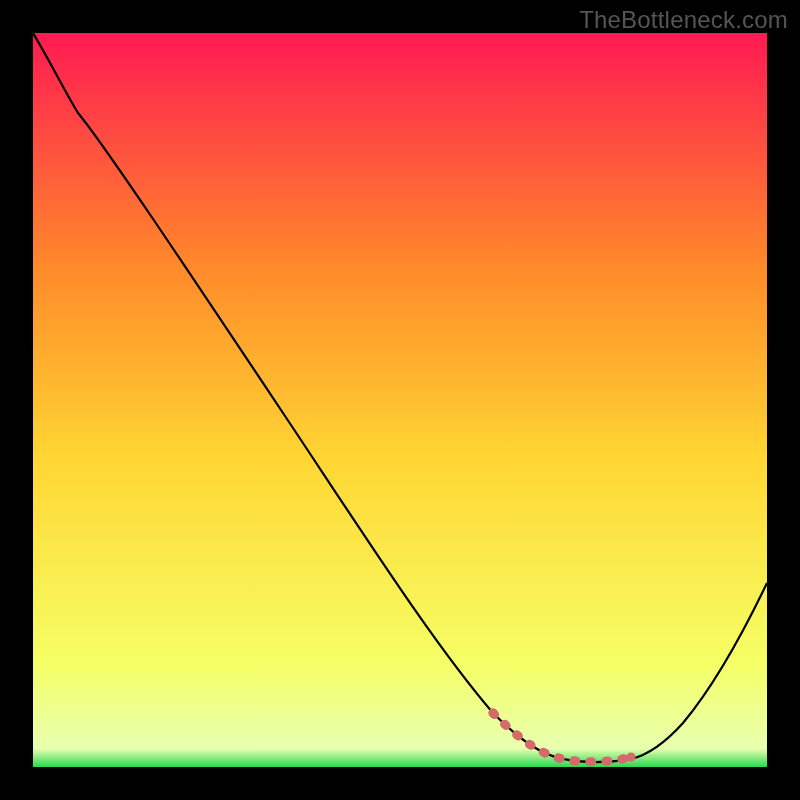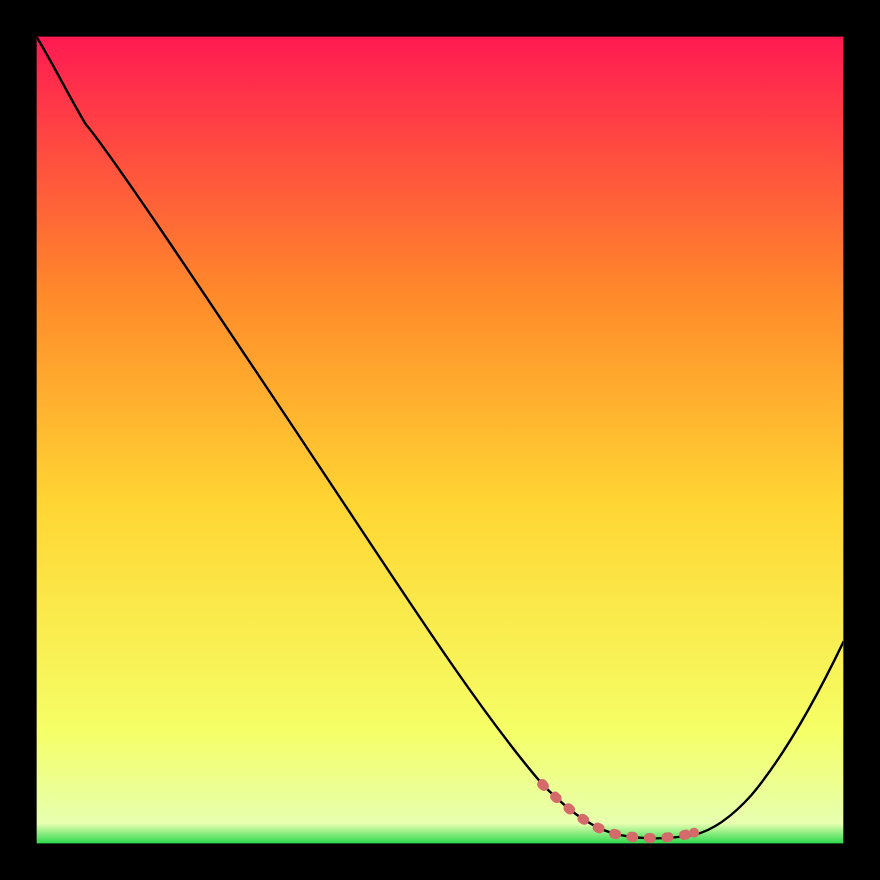--- a/index.html
+++ b/index.html
@@ -90,13 +90,14 @@
            C 615 722, 632 710, 650 690
            C 680 654, 710 600, 734 550"></path>
       <path class="highlight" d="M 460 680
            C 490 710, 510 722, 530 726
            C 550 730, 575 730, 598 724"></path>
       <circle class="highlight-end" cx="460" cy="680" r="4.5"></circle>
       <circle class="highlight-end" cx="598" cy="724" r="4.5"></circle>
     </svg>
   </div>
 
+  <div class="watermark">TheBottleneck.com</div>
 </div>
 
 </body></html>

